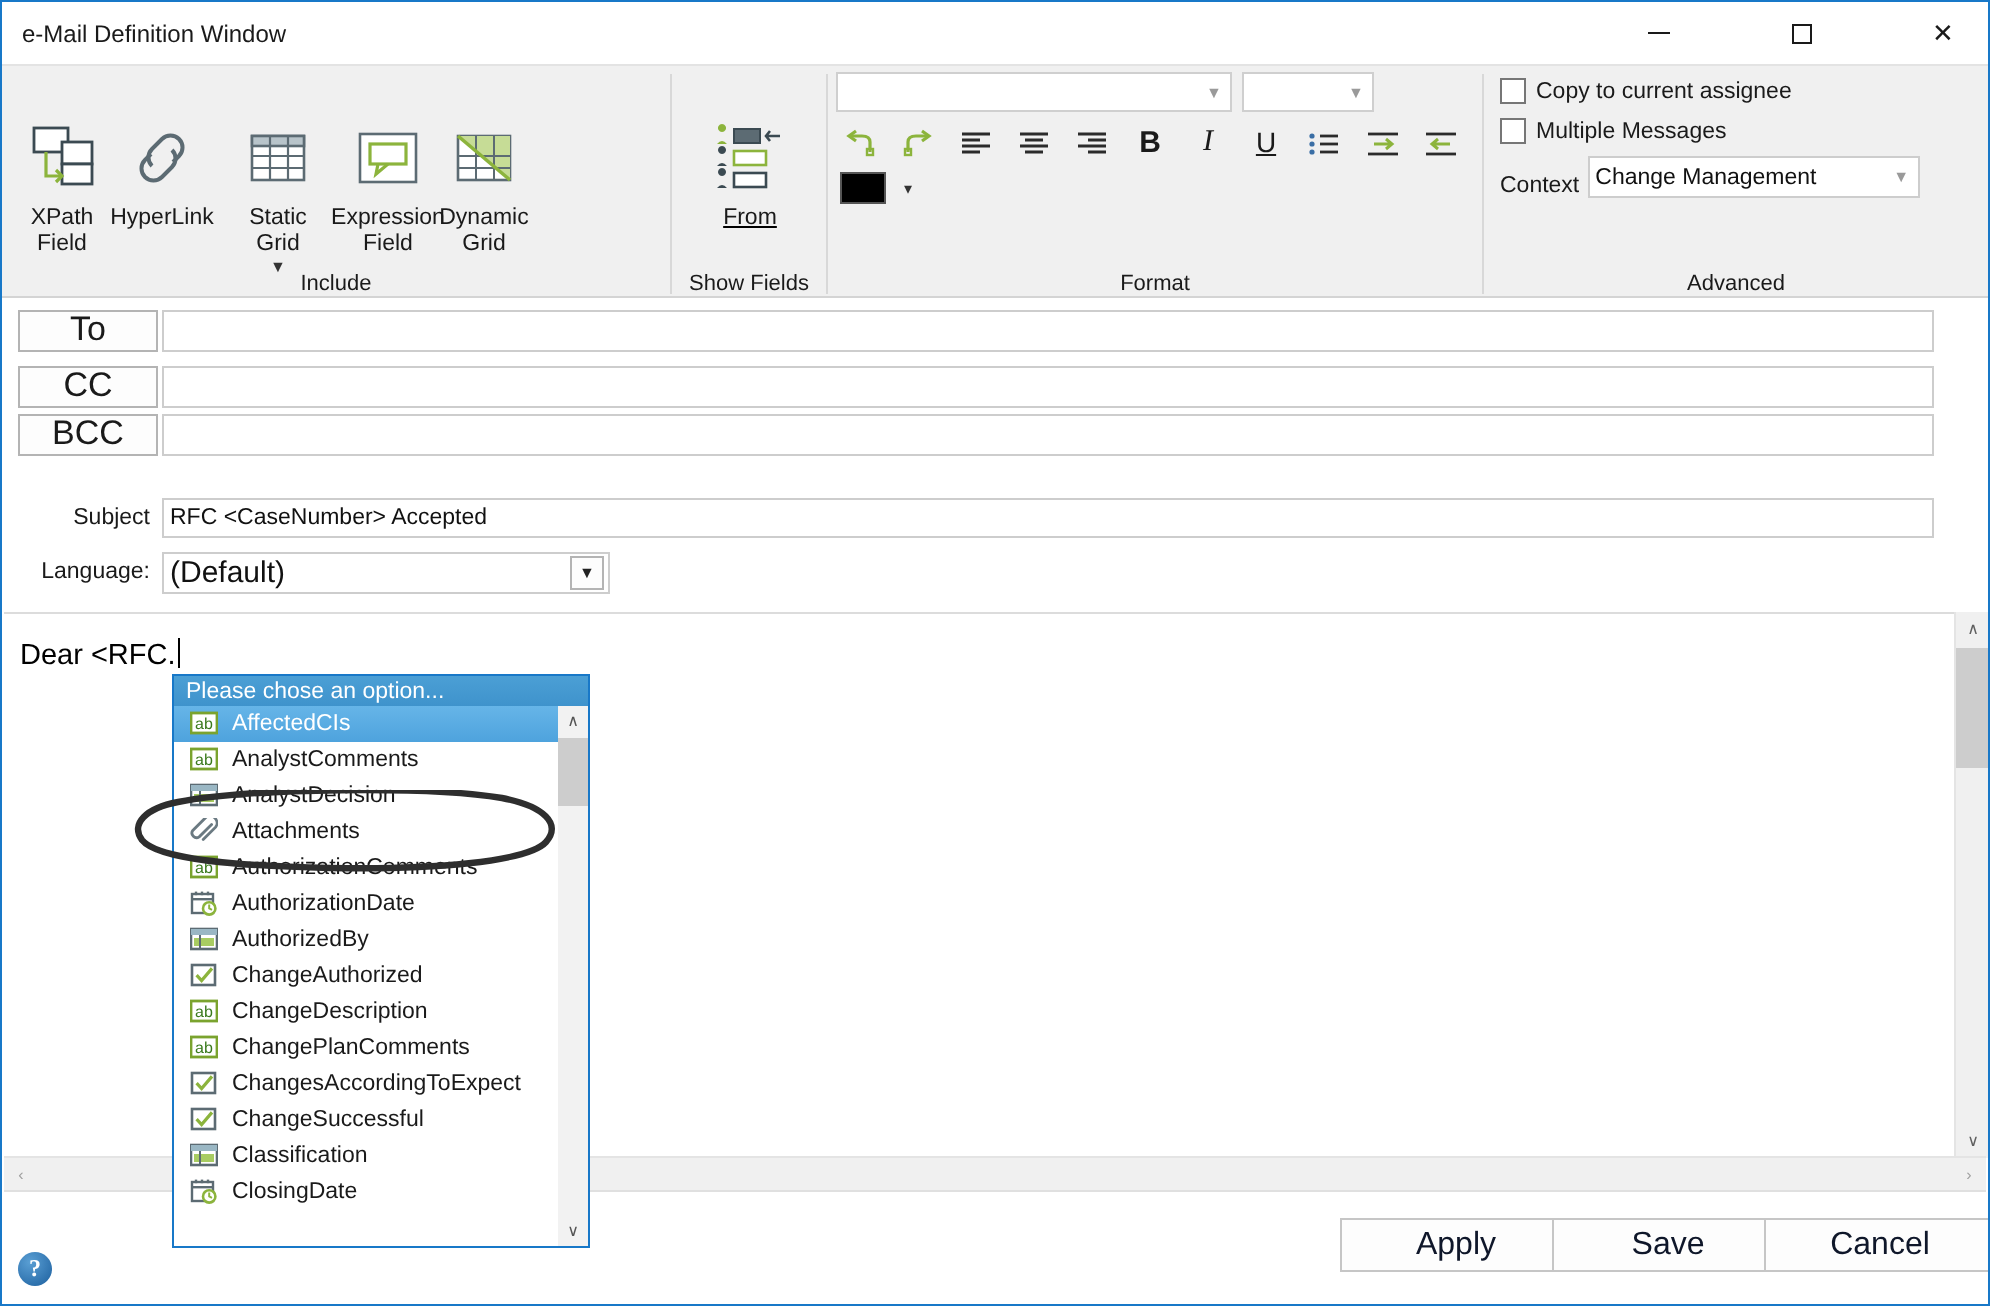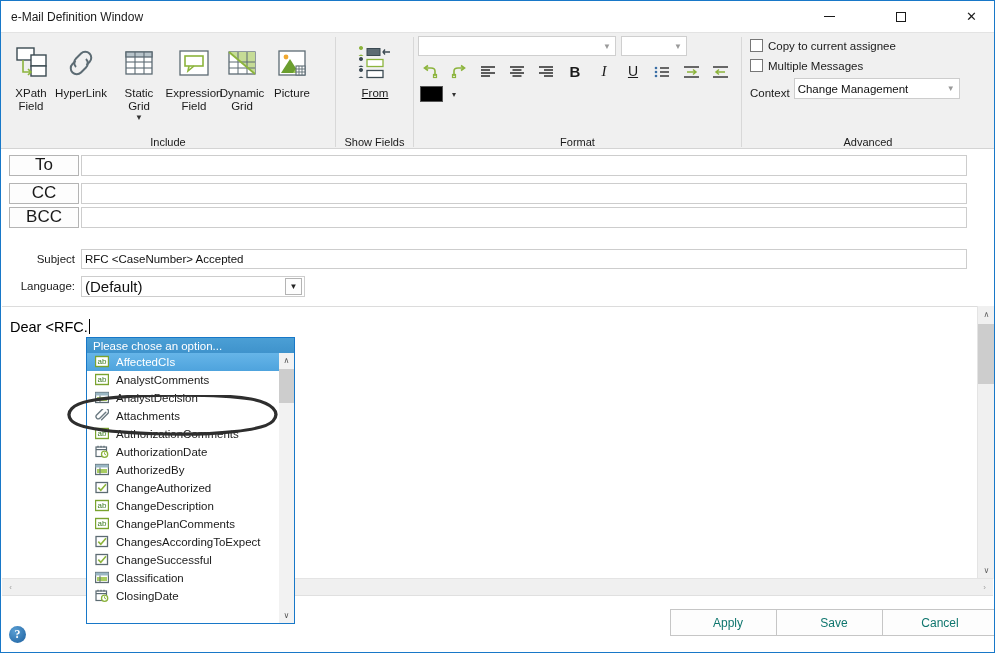--- a/index.html
+++ b/index.html
@@ -50,21 +50,21 @@
     position: absolute; bottom: 2px; left: 0; width: 100%;
     text-align: center; font-size: 11px; color: #1a1a1a;
   }
   .gsep {
     position: absolute; top: 4px; width: 1px; height: 110px;
     background: #d8d8d8;
   }
 
   
   .bigbtn {
-    position: absolute; top: 4px; width: 56px; height: 92px;
+    position: absolute; top: 20px; width: 56px; height: 92px;
     display: flex; flex-direction: column; align-items: center;
     cursor: default;
   }
   .bigbtn .bicon { height: 44px; display:flex; align-items:center; justify-content:center; margin-top:4px;}
   .bigbtn .blabel {
     font-size: 11.5px; color: #1a1a1a; text-align: center; line-height: 13px;
     margin-top: 2px;
   }
   .dropcaret { font-size: 8px; color: #333; line-height: 8px; margin-top: 1px;}
 
@@ -162,21 +162,21 @@
   #hsb .arr.rt { right:0; }
 
   
   #bottombar {
     position: absolute; left:1px; bottom:0; width: 991px; height: 57px;
     background: #ffffff; border-top: 1px solid #e0e0e0;
   }
   .dlgbtn {
     position: absolute; top: 13px; width: 116px; height: 27px;
     background: #fdfdfd; border: 1px solid #c6c6c6;
-    font-size: 12px; color: #0f766e;
+    font-size: 16px; color: #0f172a;
     display: flex; align-items: center; justify-content: center;
   }
   #helpicon {
     position: absolute; left: 8px; bottom: 9px; width: 17px; height: 17px;
     border-radius: 50%;
     background: radial-gradient(circle at 35% 30%, #5a9fd4, #1c5f9e);
     color: #fff; font-size: 12px; font-weight: bold;
     display:flex; align-items:center; justify-content:center;
     font-family: "Liberation Serif", serif;
   }
@@ -322,36 +322,20 @@
             <line x1="25" y1="9" x2="25" y2="31" stroke="#5c6b73" stroke-width="1"></line>
             <line x1="7" y1="9" x2="33" y2="31" stroke="#8cb43c" stroke-width="1.8"></line>
           </svg>
         </span>
         <span class="blabel">
           <span>Dynamic</span><br>
           <span>Grid</span>
         </span>
       </div>
 
-      <div class="bigbtn" style="left:266px; width:50px;">
-        <span class="bicon">
-          <svg width="40" height="40" viewBox="0 0 40 40">
-            <rect x="7" y="8" width="26" height="24" fill="#fff" stroke="#5c6b73" stroke-width="1.3"></rect>
-            <circle cx="14" cy="14" r="2.4" fill="#f0a830"></circle>
-            <path d="M9 30 L18 16 L27 30 Z" fill="#6b9e2f"></path>
-            <path d="M21 30 L26 22 L31 30 Z" fill="#a4cc5c"></path>
-            <rect x="24" y="23" width="9" height="9" fill="#fff" stroke="#5c6b73" stroke-width="1.1"></rect>
-            <line x1="24" y1="26" x2="33" y2="26" stroke="#5c6b73" stroke-width=".9"></line>
-            <line x1="24" y1="29" x2="33" y2="29" stroke="#5c6b73" stroke-width=".9"></line>
-            <line x1="27" y1="23" x2="27" y2="32" stroke="#5c6b73" stroke-width=".9"></line>
-            <line x1="30" y1="23" x2="30" y2="32" stroke="#5c6b73" stroke-width=".9"></line>
-          </svg>
-        </span>
-        <span class="blabel">Picture</span>
-      </div>
 
       <div class="glabel">Include</div>
     </div>
 
     <div class="gsep" style="left:334px;"></div>
 
     <div class="rgroup" style="left:335px; width:77px;">
       <div class="bigbtn" style="left:8px; width:62px;text-decoration:underline;">
         <span class="bicon">
           <svg width="40" height="36" viewBox="0 0 40 36">

